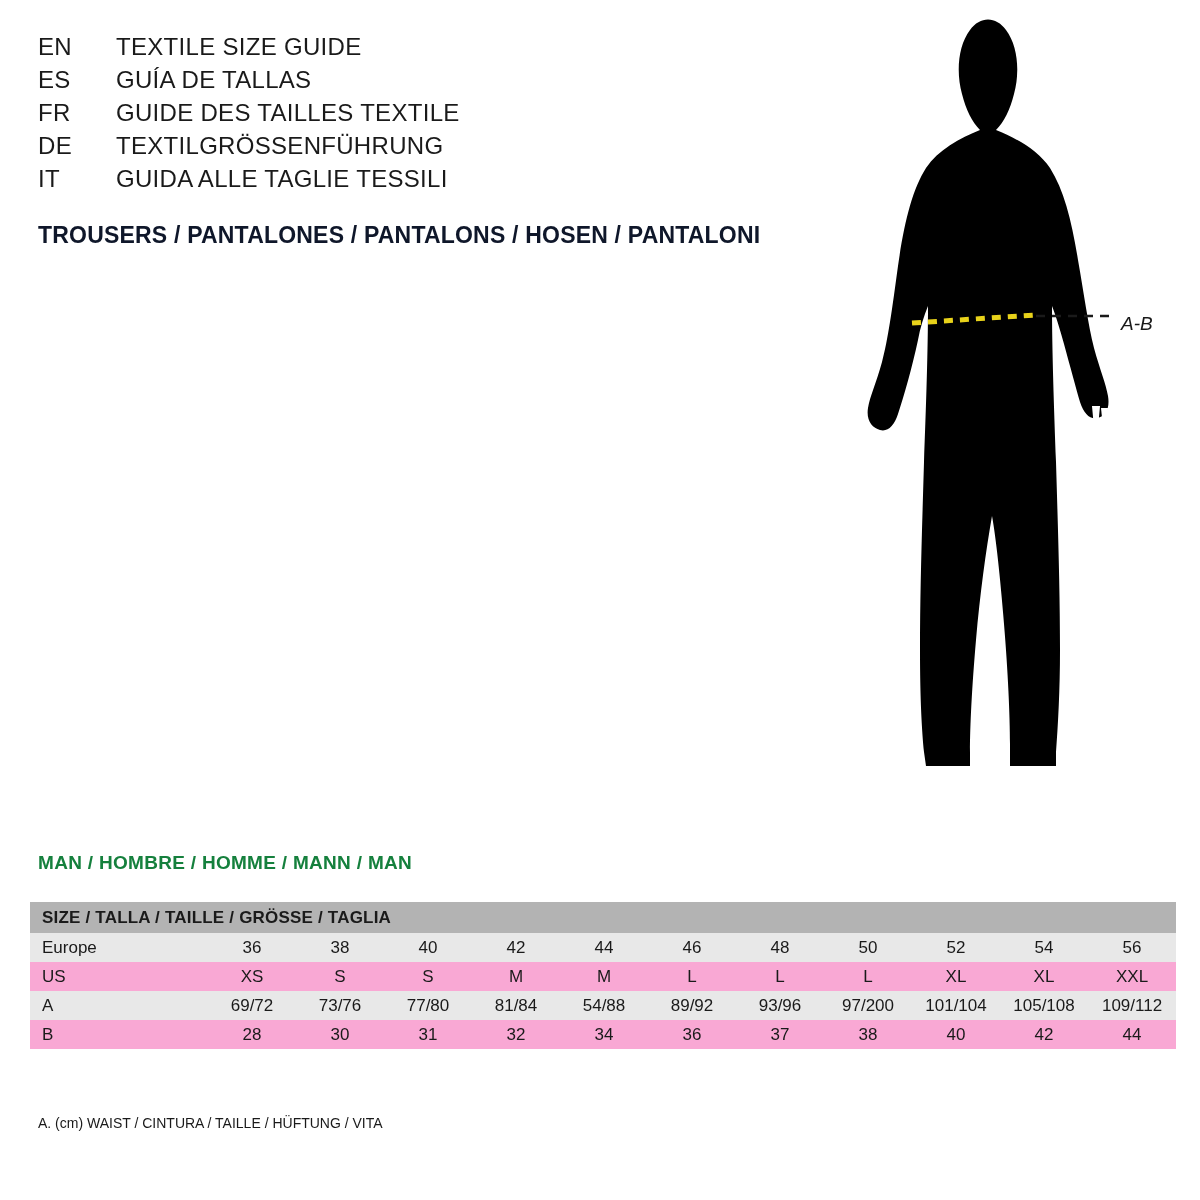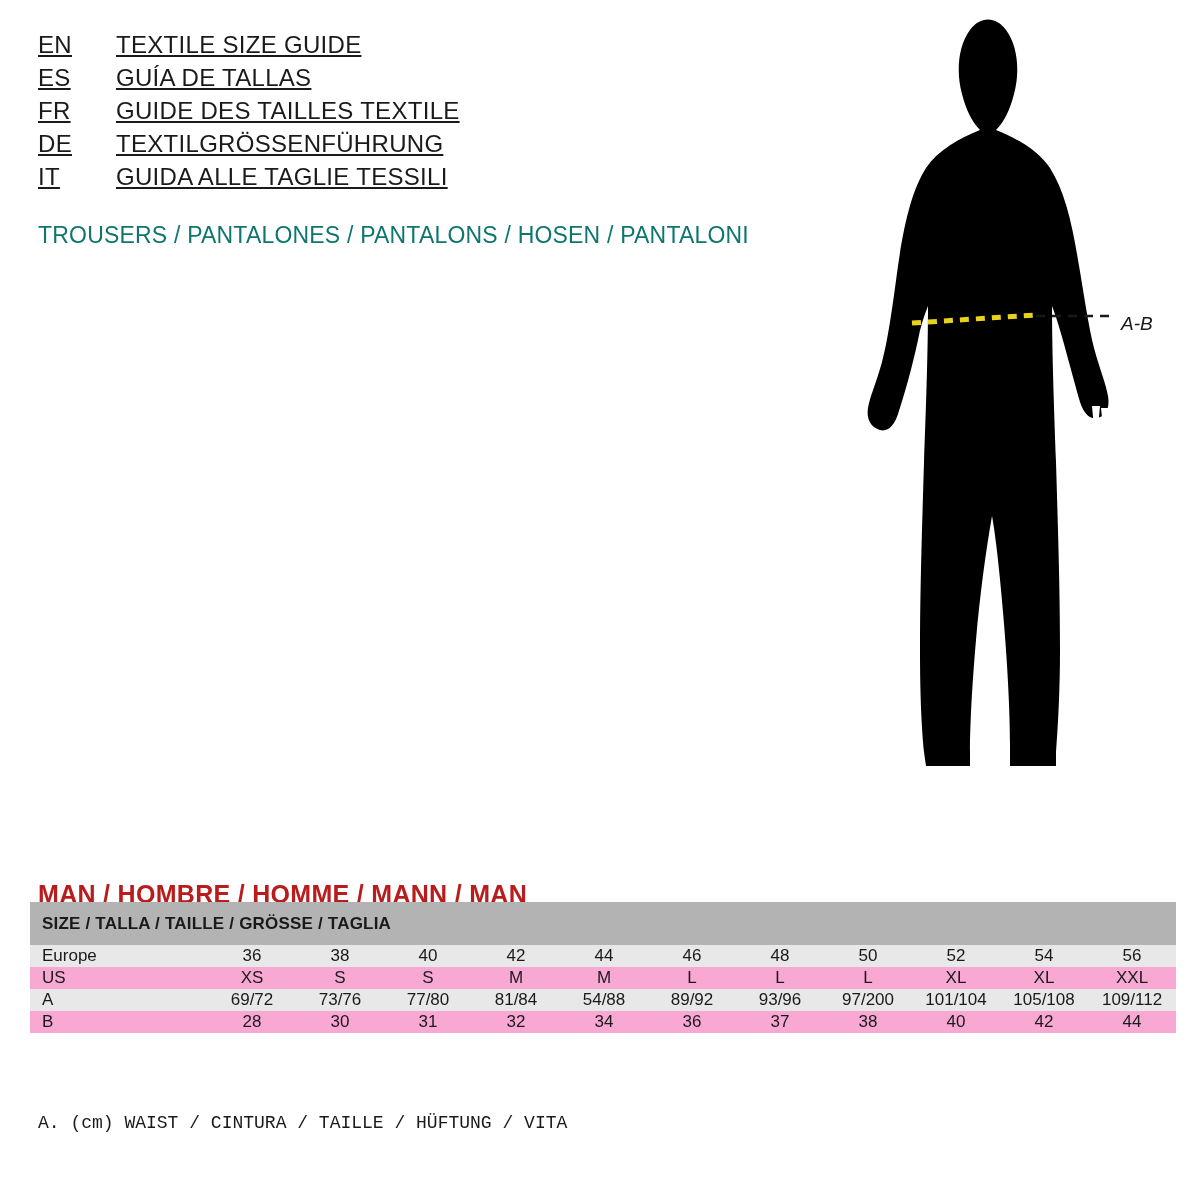--- a/index.html
+++ b/index.html
@@ -18,44 +18,43 @@
 
   
   .lang-block {
     position: absolute;
     left: 38px;
     top: 28px;
     width: 760px;
   }
   .lang-row {
     display: flex;
-    align-items: center;
+    align-items: flex-end;
     height: 33px;
-    text-decoration: underline;
   }
   .lang-code {
     width: 78px;
     font-size: 24px;
     letter-spacing: 0.3px;
     color: #1a1a1a;
   }
   .lang-text {
     font-size: 24px;
     letter-spacing: 0.3px;
     color: #1a1a1a;
     text-transform: uppercase;
   }
   .garment-line {
     position: absolute;
     left: 38px;
     top: 222px;
     font-size: 23px;
-    font-weight: normal;
+    font-weight: bold;
     letter-spacing: 0.2px;
-    color: #0f766e;
+    color: #0f172a;
   }
 
   
   .figure-area {
     position: absolute;
     left: 820px;
     top: 10px;
     width: 380px;
     height: 800px;
   }
@@ -68,71 +67,69 @@
     font-size: 19px;
     color: #1a1a1a;
     font-style: italic;
   }
 
   
   .section-title {
     position: absolute;
     left: 38px;
     top: 852px;
-    font-size: 25px;
+    font-size: 19px;
     font-weight: bold;
     letter-spacing: 0.3px;
-    color: #b91c1c;
-    margin-top: 28px;
+    color: #15803d;
   }
 
   .size-table {
     position: absolute;
     left: 30px;
     top: 902px;
     width: 1140px;
     border-collapse: collapse;
     table-layout: fixed;
   }
   .size-table td {
-    height: 22px;
+    height: 29px;
     font-size: 17px;
     color: #1a1a1a;
     text-align: center;
     vertical-align: middle;
     padding: 0;
   }
   .size-table td.rowhead {
     text-align: left;
     padding-left: 12px;
   }
   .size-table tr.head td {
     background: #b3b3b3;
     font-weight: bold;
     font-size: 17px;
-    height: 43px;
+    height: 31px;
     text-align: left;
     padding-left: 12px;
     letter-spacing: 0.2px;
   }
   .size-table tr.band td {
     background: #e8e8e8;
   }
   .size-table tr.plain td {
     background: #f9a8d4;
   }
 
   .footnotes {
     position: absolute;
     left: 38px;
     top: 1110px;
-    font-size: 18px;
+    font-size: 14px;
     line-height: 27px;
     color: #1a1a1a;
-    font-family: Liberation Mono, monospace;
   }
 </style>
 </head>
 <body>
 
 <div class="lang-block">
   <div class="lang-row">
     <span class="lang-code">EN</span>
     <span class="lang-text">TEXTILE SIZE GUIDE</span>
   </div>

